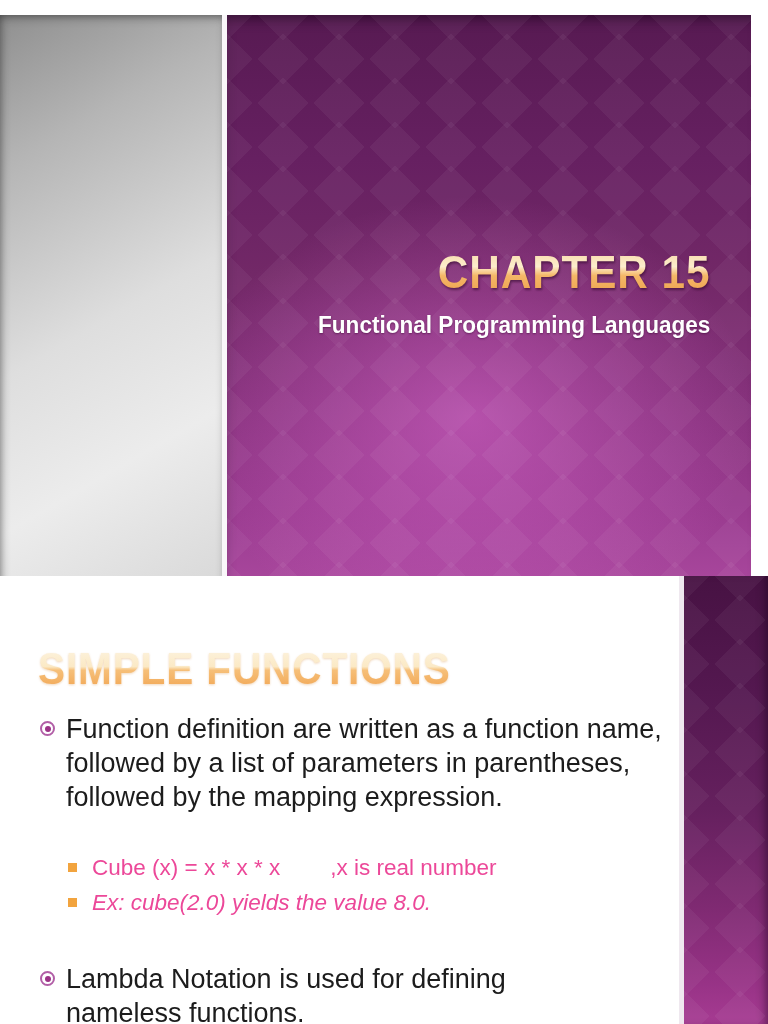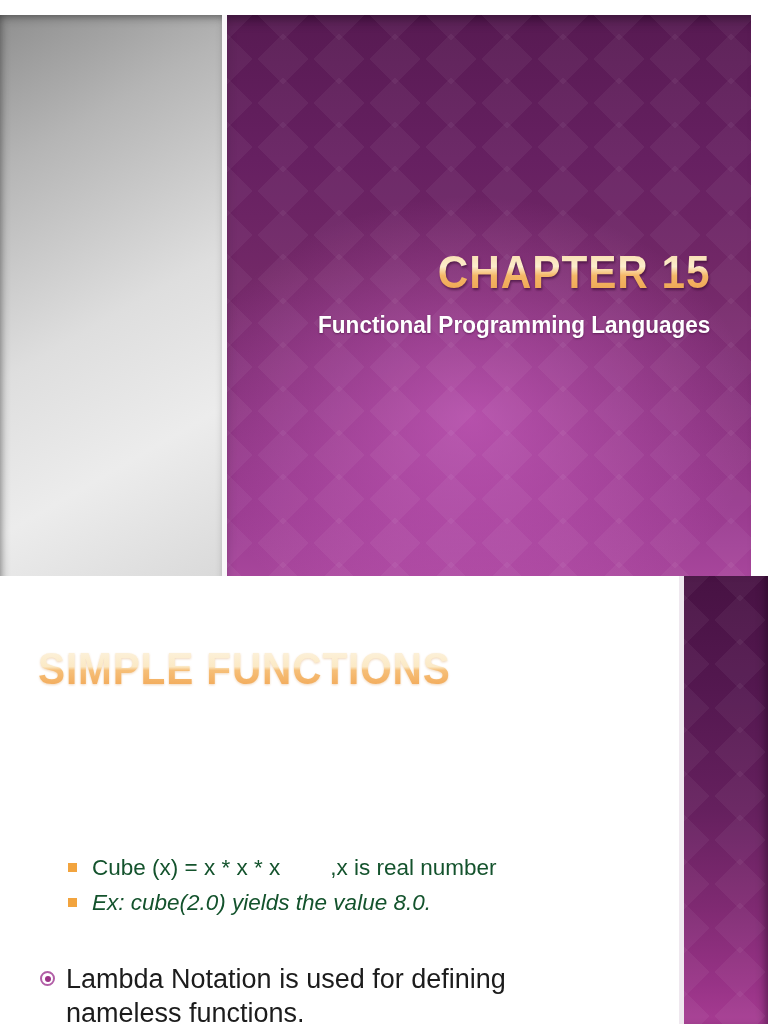--- a/index.html
+++ b/index.html
@@ -79,21 +79,21 @@
   @supports (-webkit-background-clip:text){
     .content-heading{
       background:linear-gradient(180deg,#fdf4e2 0%,#fbe9c5 46%,#f6bf78 54%,#f1a552 100%);
       -webkit-background-clip:text;background-clip:text;
       -webkit-text-fill-color:transparent;color:transparent;
     }
   }
   .bullet{position:absolute;display:flex;align-items:flex-start;}
   .bullet p{margin:0;}
   .bullet-l1 p{font-size:27px;line-height:34px;color:#1c1c1c;}
-  .bullet-l2 p{font-size:22.5px;line-height:35px;color:#14532d;white-space:pre-wrap;}
+  .bullet-l2 p{font-size:22.5px;line-height:35px;color:#ec4899;white-space:pre-wrap;}
   .b1{left:40px;top:136px;width:648px;}
   .b1 p{width:620px;}
   .s1{left:68px;top:274px;width:600px;}
   .s2{left:68px;top:309px;width:600px;font-style:italic;}
   .b2{left:40px;top:386px;width:600px;}
   .b2 p{width:560px;}
   .fisheye{
     flex:0 0 auto;width:15px;height:15px;margin:9px 11px 0 0;
     border:2px solid #b25fa7;border-radius:50%;position:relative;box-sizing:border-box;
   }
@@ -118,20 +118,24 @@
       <div class="title-block">
         <h1 class="chapter-title">CHAPTER 15</h1>
         <p class="chapter-subtitle">Functional Programming Languages</p>
       </div>
     </div>
   </section>
 
   <section class="slide-content">
     <h2 class="content-heading">SIMPLE FUNCTIONS</h2>
 
+    <div class="bullet bullet-l1 b1">
+      <span class="fisheye"></span>
+      <p>Function definition are written as a function name, followed by a list of parameters in parentheses, followed by the mapping expression.</p>
+    </div>
 
     <div class="bullet bullet-l2 s1">
       <span class="sq"></span>
       <p>Cube (x) = x * x * x        ,x is real number</p>
     </div>
 
     <div class="bullet bullet-l2 s2">
       <span class="sq"></span>
       <p>Ex: cube(2.0) yields the value 8.0.</p>
     </div>

